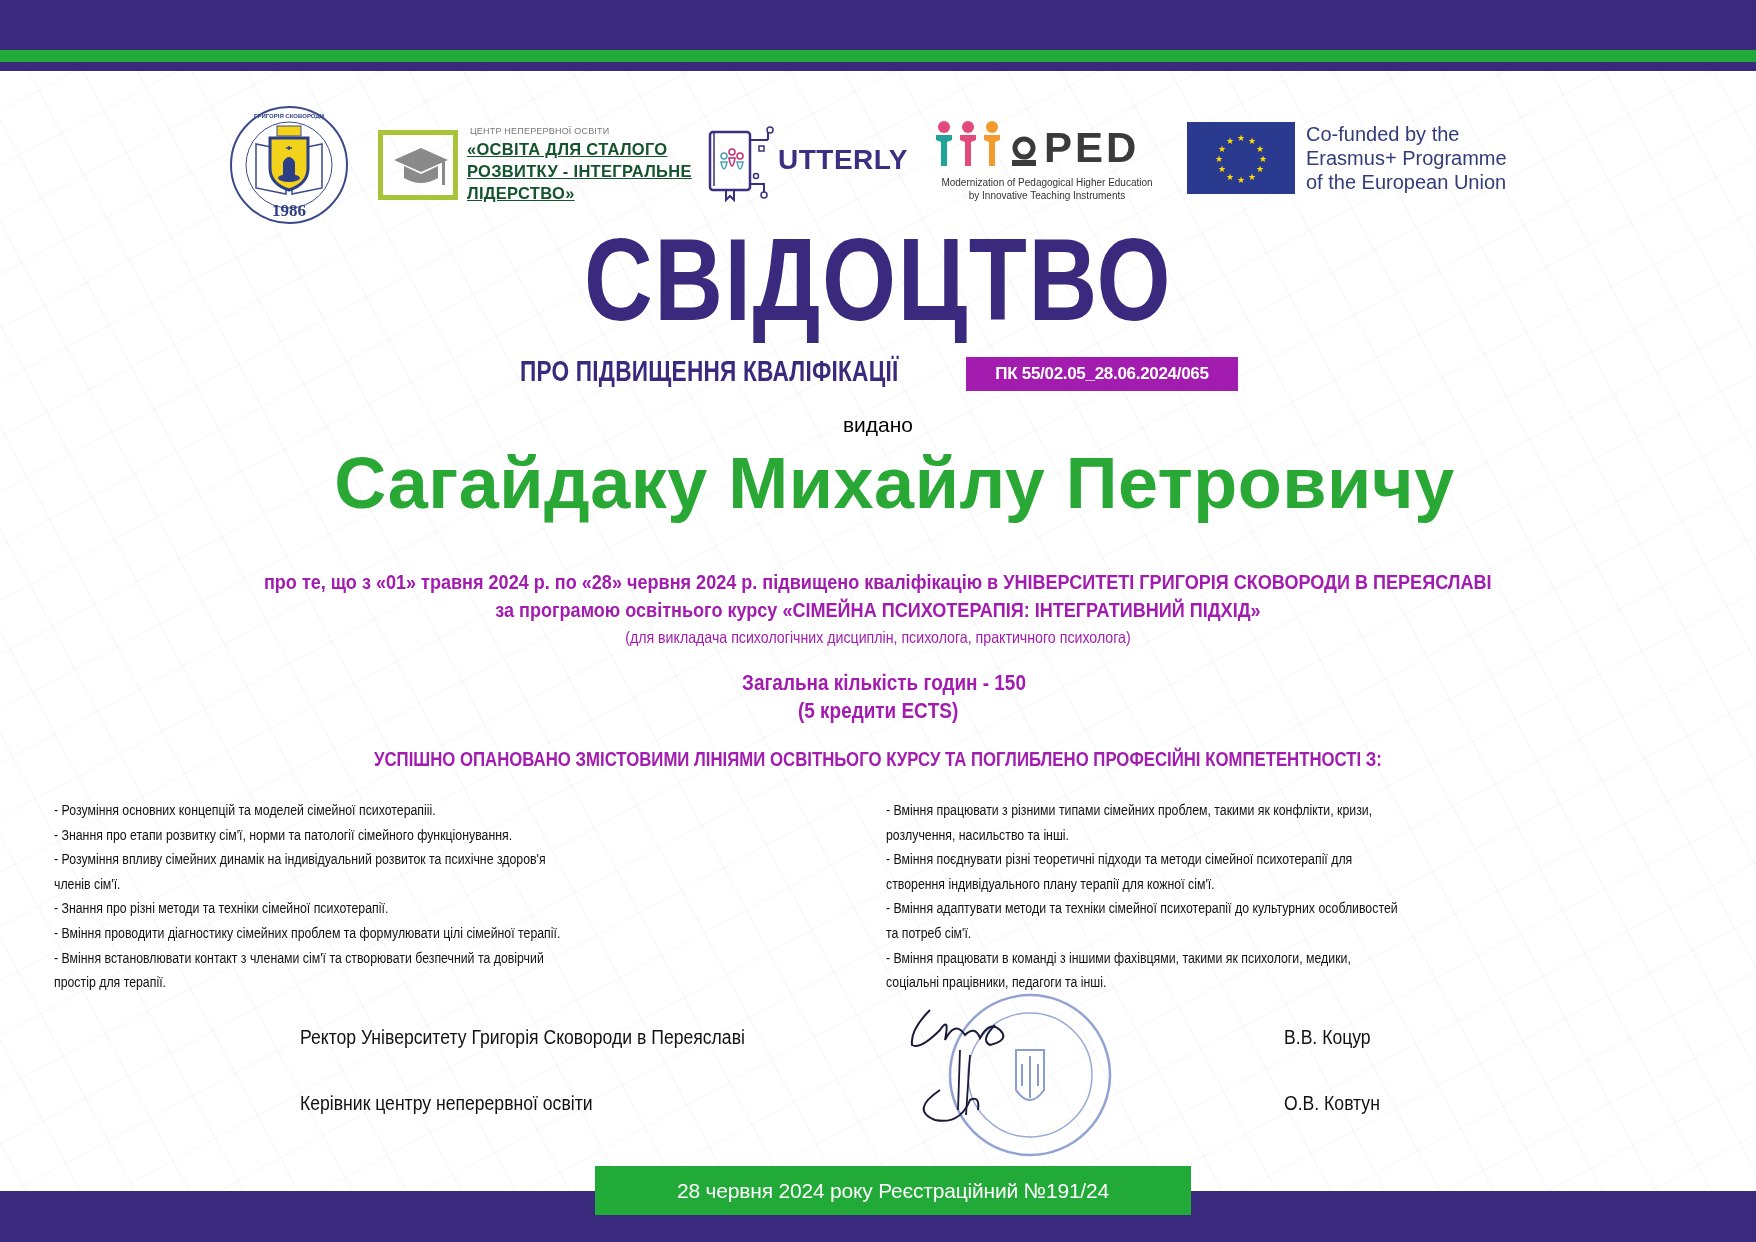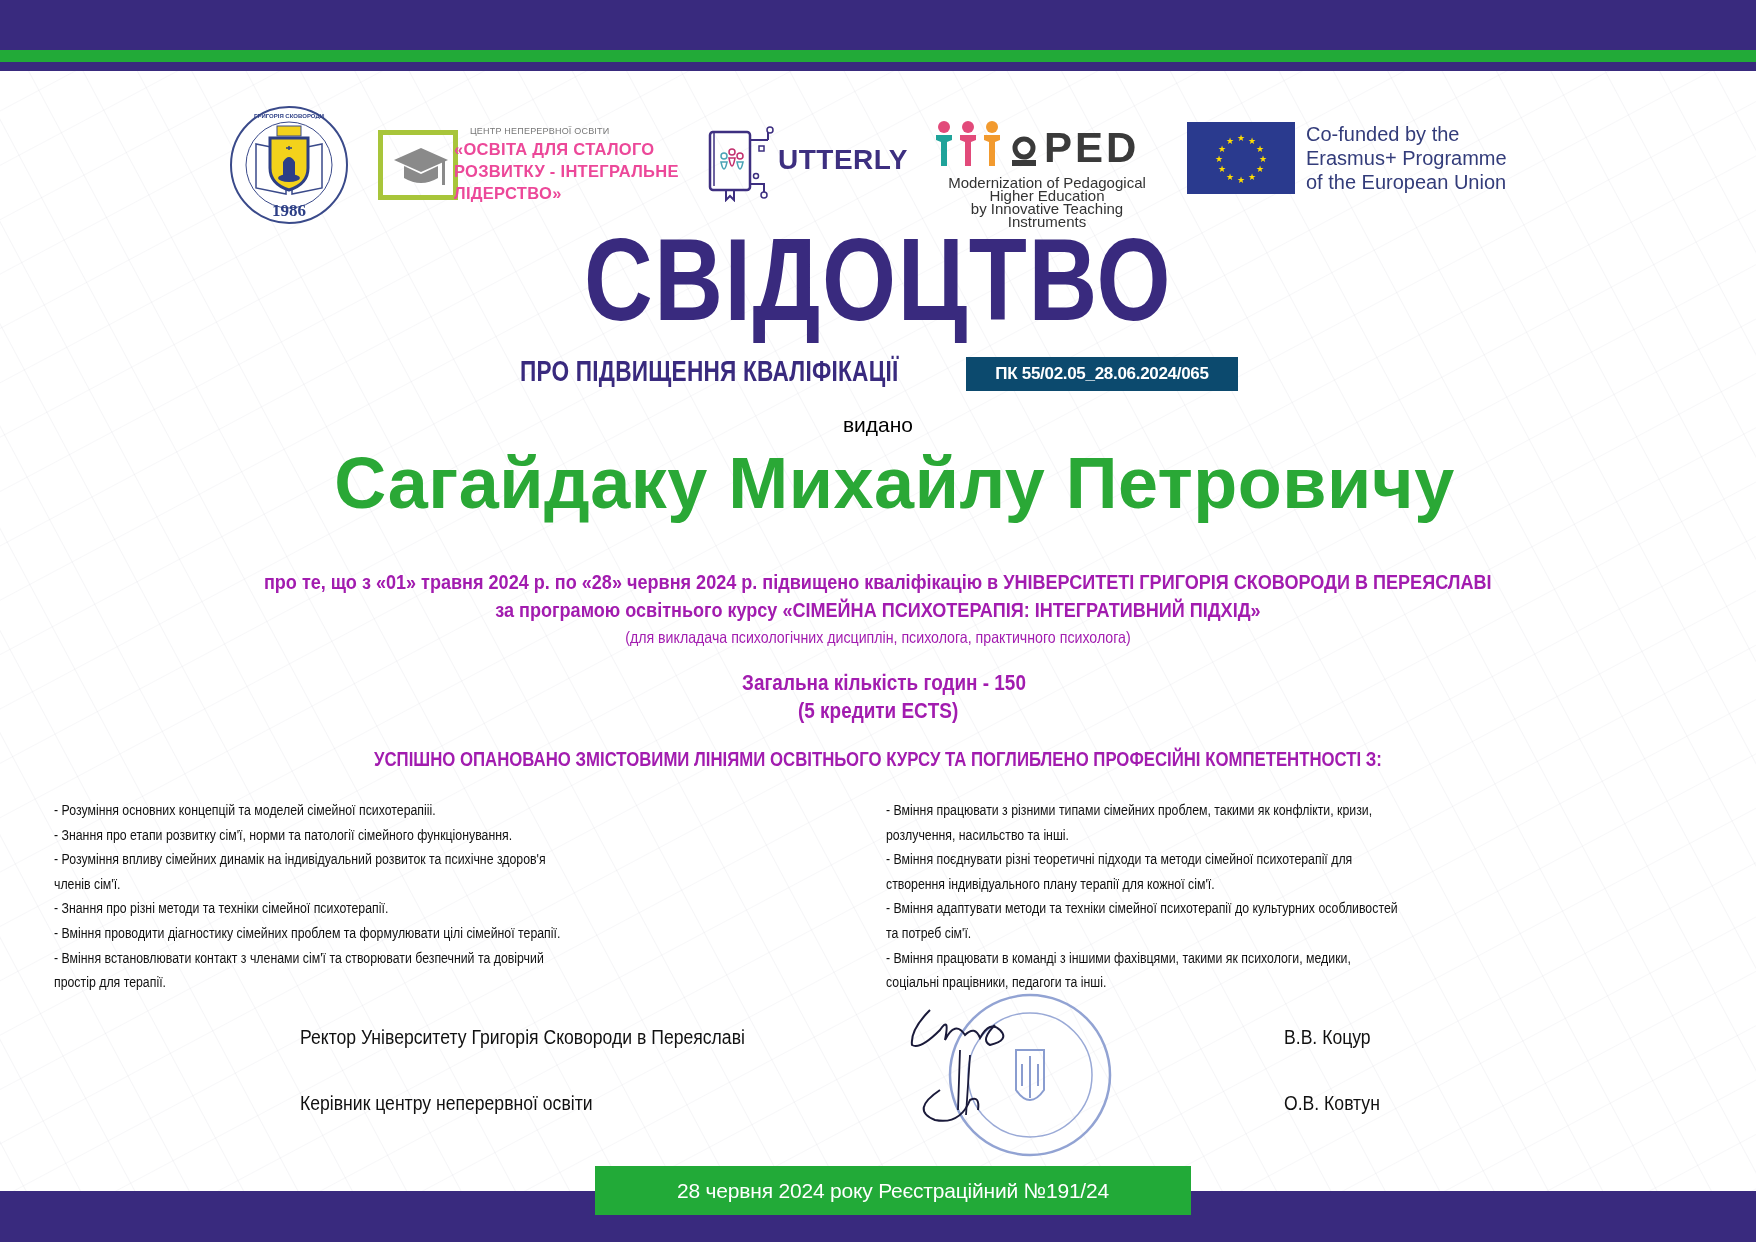--- a/index.html
+++ b/index.html
@@ -27,46 +27,46 @@
     color:#fff; font-size:21px; display:flex; align-items:center; justify-content:center;
     font-family:"Liberation Sans", sans-serif; letter-spacing:-0.2px;margin-left:16px;
   }
 
   
   .logo-uni { left:228px; top:104px; width:122px; height:122px; }
   .logo-center { left:378px; top:124px; width:320px; height:80px; }
   .center-frame { position:absolute; left:0; top:6px; width:80px; height:70px; border:5px solid #a8c53a; }
   .center-cap { position:absolute; left:14px; top:22px; }
   .center-small { position:absolute; left:92px; top:2px; font-size:9px; color:#777; letter-spacing:0.2px; }
-  .center-big { position:absolute; left:76px; top:14px; font-size:16.5px; font-weight:bold; color:#ec4899; line-height:22px; letter-spacing:0.3px; }
+  .center-big { position:absolute; left:89px; top:14px; font-size:16.5px; font-weight:bold; color:#14532d; line-height:22px; letter-spacing:0.3px;text-decoration:underline; }
 
   .logo-utterly { left:706px; top:126px; width:210px; height:76px; }
   .utterly-text { position:absolute; left:72px; top:18px; font-size:28px; font-weight:bold; color:#3d2f80; letter-spacing:0.5px; }
 
   .logo-moped { left:934px; top:120px; width:226px; height:86px; }
   .moped-text { position:absolute; left:110px; top:4px; font-size:42px; font-weight:bold; color:#3a3a3a; letter-spacing:3px; }
-  .moped-sub { position:absolute; left:0; top:56px; width:226px; text-align:center; font-size:15px; color:#333; line-height:13px; }
+  .moped-sub { position:absolute; left:0; top:56px; width:226px; text-align:center; font-size:10px; color:#333; line-height:13px; }
 
   .logo-eu-flag { left:1187px; top:122px; width:108px; height:72px; background:#2a3a8e; }
   .eu-text { left:1306px; top:122px; font-size:20px; color:#333c7a; line-height:24px; }
 
   
   .title {
     left:0; top:220px; width:1756px; text-align:center;
     font-size:116px; font-weight:bold; color:#392a7e;
     font-family:"Liberation Sans", sans-serif;
     transform: scaleX(0.82); transform-origin: 878px 0;
     letter-spacing:2px; line-height:120px;
   }
   .subtitle {
     left:520px; top:355px; font-size:29px; font-weight:bold; color:#392a7e;
     transform: scaleX(0.78); transform-origin: 0 0; white-space:nowrap; letter-spacing:0.3px;
   }
   .cert-number {
-    left:966px; top:357px; width:272px; height:34px; background:#0c4a6e; color:#fff;
+    left:966px; top:357px; width:272px; height:34px; background:#a21caf; color:#fff;
     font-size:17px; font-weight:bold; display:flex; align-items:center; justify-content:center;
     letter-spacing:-0.3px;
   }
   .issued { left:0; top:413px; width:1756px; text-align:center; font-size:21px; color:#000000; }
   .recipient {
     left:0; top:438px; width:1756px; text-align:center;
     font-size:72px; font-weight:bold; color:#2aa836; line-height:90px; letter-spacing:0.5px;padding-left:33px;
   }
 
   .body-line {

